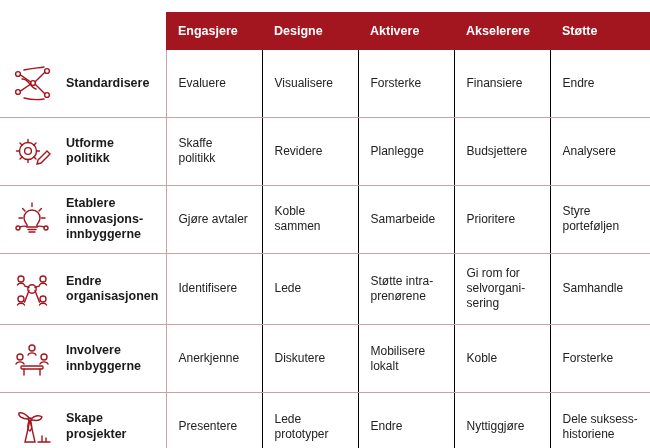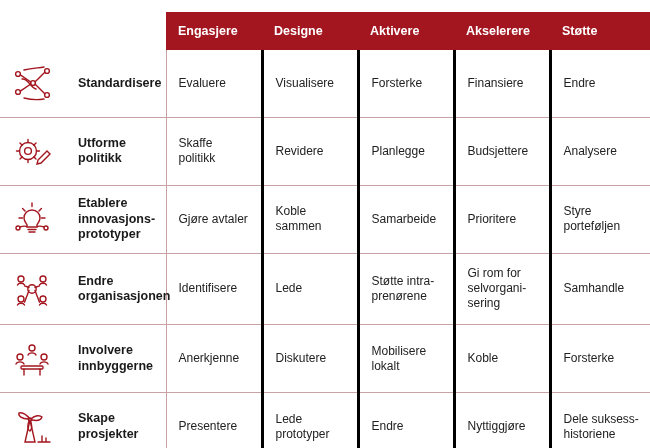--- a/index.html
+++ b/index.html
@@ -42,41 +42,41 @@
     vertical-align: middle;
     border: none;
   }
   thead th.corner {
     background: #ffffff;
     border: none;
   }
   
   tbody td {
     border-bottom: 1px solid #C9A2A6;
-    border-right: 3px solid #000000;
+    border-right: 1px solid #000000;
     font-size: 12px;
     color: #222222;
     vertical-align: middle;
     padding: 6px 10px 6px 12px;
     line-height: 1.25;
   }
   tbody tr:last-child td {
     border-bottom: none;
   }
   tbody td.last-col {
     border-right: none;
   }
   tbody td.rowhead {
     border-right: 1px solid #C9A2A6;
     padding: 4px 8px 4px 6px;
   }
   .rowhead-inner {
     display: flex;
     align-items: center;
-    gap: 20px;
+    gap: 8px;
   }
   .rowicon {
     width: 52px;
     min-width: 52px;
     height: 46px;
     display: flex;
     align-items: center;
     justify-content: center;
   }
   .rowicon svg { display: block; }
@@ -169,21 +169,21 @@
             <span class="rowicon">
               <svg width="48" height="42" viewBox="0 0 48 42" fill="none" stroke="#A3161F" stroke-width="1.4" stroke-linecap="round">
                 <path d="M24 12 C28.5 12, 32 15.5, 32 20 C32 23.2, 30 25, 29 26.8 L29 29 L19 29 L19 26.8 C18 25, 16 23.2, 16 20 C16 15.5, 19.5 12, 24 12 Z"></path>
                 <path d="M20 31.5 L28 31.5 M21 34 L27 34"></path>
                 <path d="M24 5 L24 8.5 M11 20 L14.5 20 M33.5 20 L37 20 M14.6 10.6 L17 13 M33.4 10.6 L31 13"></path>
                 <circle cx="10" cy="30" r="2"></circle>
                 <circle cx="38" cy="30" r="2"></circle>
                 <path d="M12 29 C16 27.5, 17 28, 18.5 28.5 M36 29 C32 27.5, 31 28, 29.5 28.5"></path>
               </svg>
             </span>
-            <span class="rowlabel">Etablere innovasjons- prototyper</span>
+            <span class="rowlabel">Etablere innovasjons- innbyggerne</span>
           </div>
         </td>
         <td>Gjøre avtaler</td>
         <td>Koble sammen</td>
         <td>Samarbeide</td>
         <td>Prioritere</td>
         <td class="last-col">Styre porteføljen</td>
       </tr>
 
       <tr>

